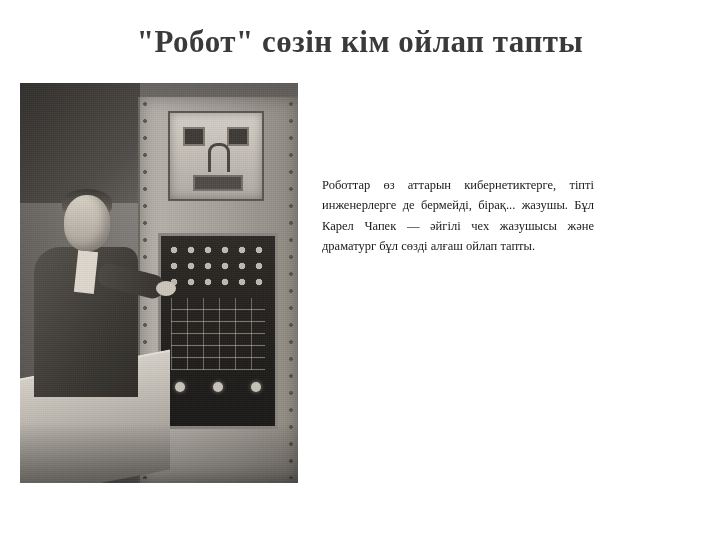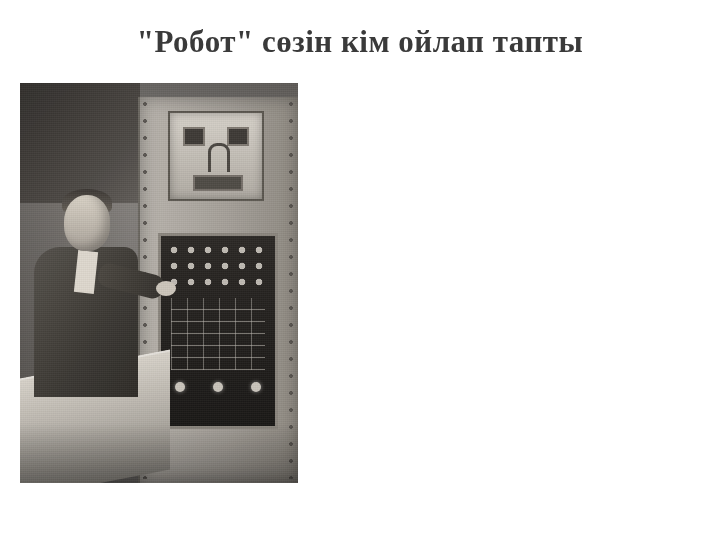--- a/index.html
+++ b/index.html
@@ -294,14 +294,17 @@
       <div class="man-arm"></div>
       <div class="man-hand"></div>
       <div class="man-hair"></div>
       <div class="man-head"></div>
 
       <div class="photo-bottom-shadow"></div>
       <div class="grain"></div>
     </div>
   </div>
 
+  <div class="body-text">
+    <p>Роботтар өз аттарын кибернетиктерге, тіпті инженерлерге де бермейді, бірақ... жазушы. Бұл Карел Чапек — әйгілі чех жазушысы және драматург бұл сөзді алғаш ойлап тапты.</p>
+  </div>
 
 </div>
 
 </body></html>

